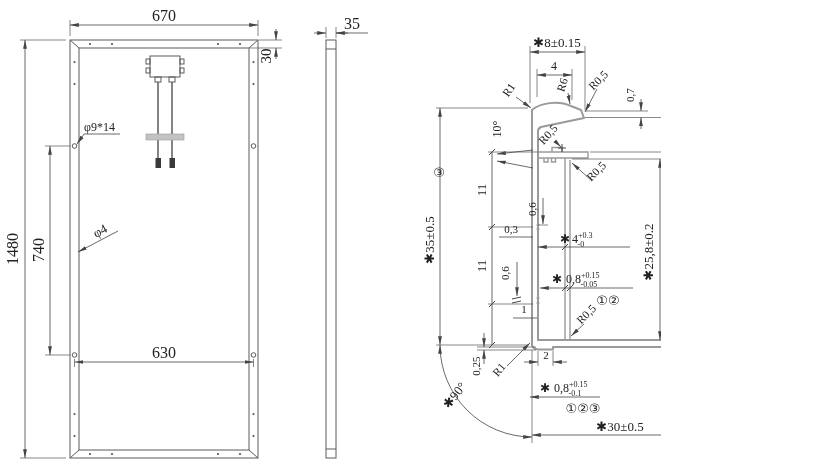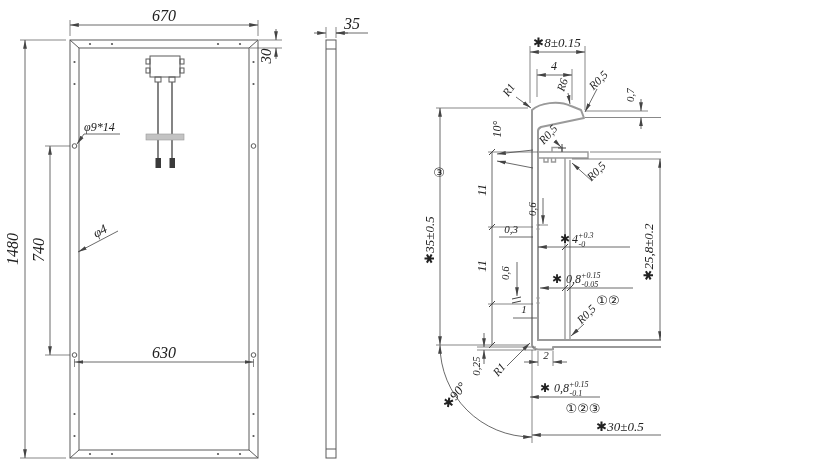--- a/index.html
+++ b/index.html
@@ -1,16 +1,16 @@
 <!DOCTYPE html>
 <html><head>
 <meta charset="utf-8">
 <style>
   html,body{margin:0;padding:0;background:#fff;}
-  .stage{position:relative;width:661px;height:473px;background:#ffffff;overflow:hidden;font-style:italic;}
+  .stage{position:relative;width:661px;height:473px;background:#ffffff;overflow:hidden;}
   svg{display:block;}
   text{fill:#222;font-family:"Liberation Serif","DejaVu Serif","DejaVu Sans",serif;}
   .dim{stroke:#444;stroke-width:.8;fill:none;}
   .ext{stroke:#555;stroke-width:.7;fill:none;}
   .geo{stroke:#5a5a5a;stroke-width:1;fill:none;}
   .prof{stroke:#9a9a9a;stroke-width:2;fill:none;stroke-linejoin:round;stroke-linecap:round;}
   .prof2{stroke:#9a9a9a;stroke-width:1.4;fill:none;}
   .tick{stroke:#444;stroke-width:1;}
   .circ{font-family:"DejaVu Sans",sans-serif;}
 </style>

